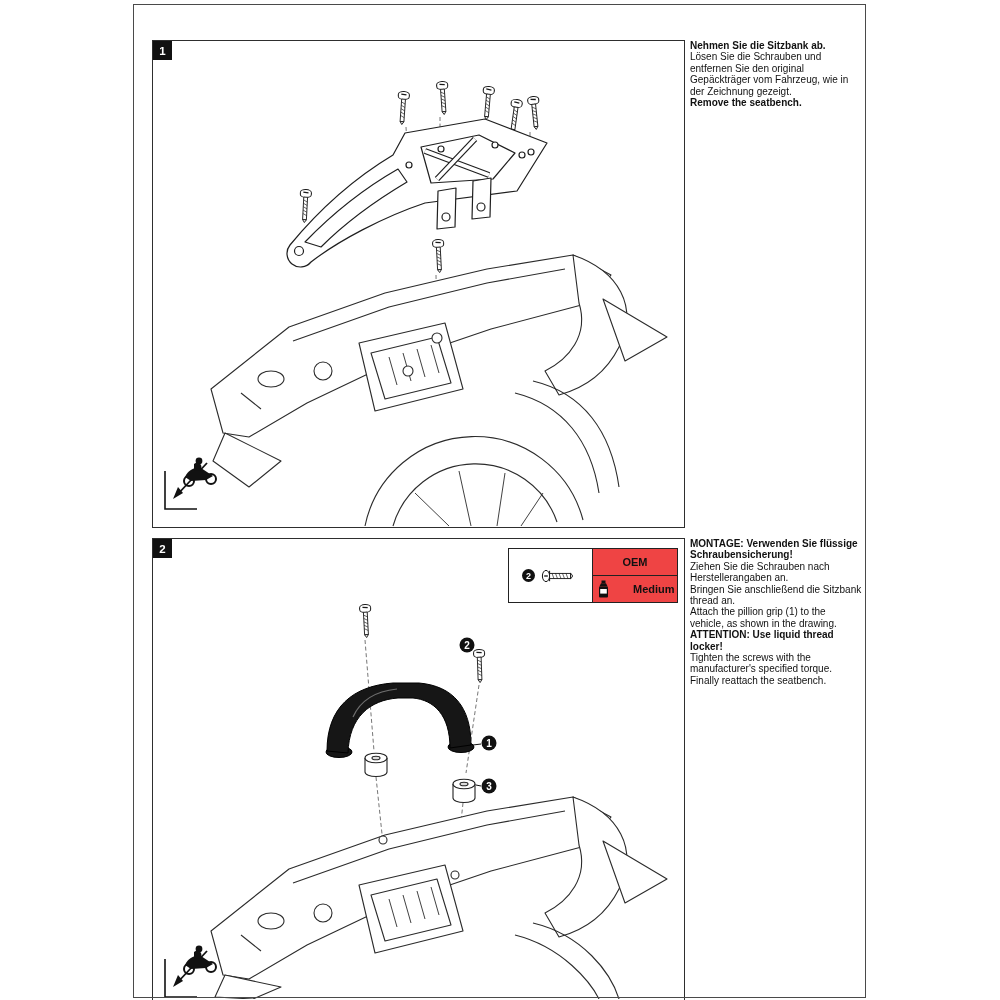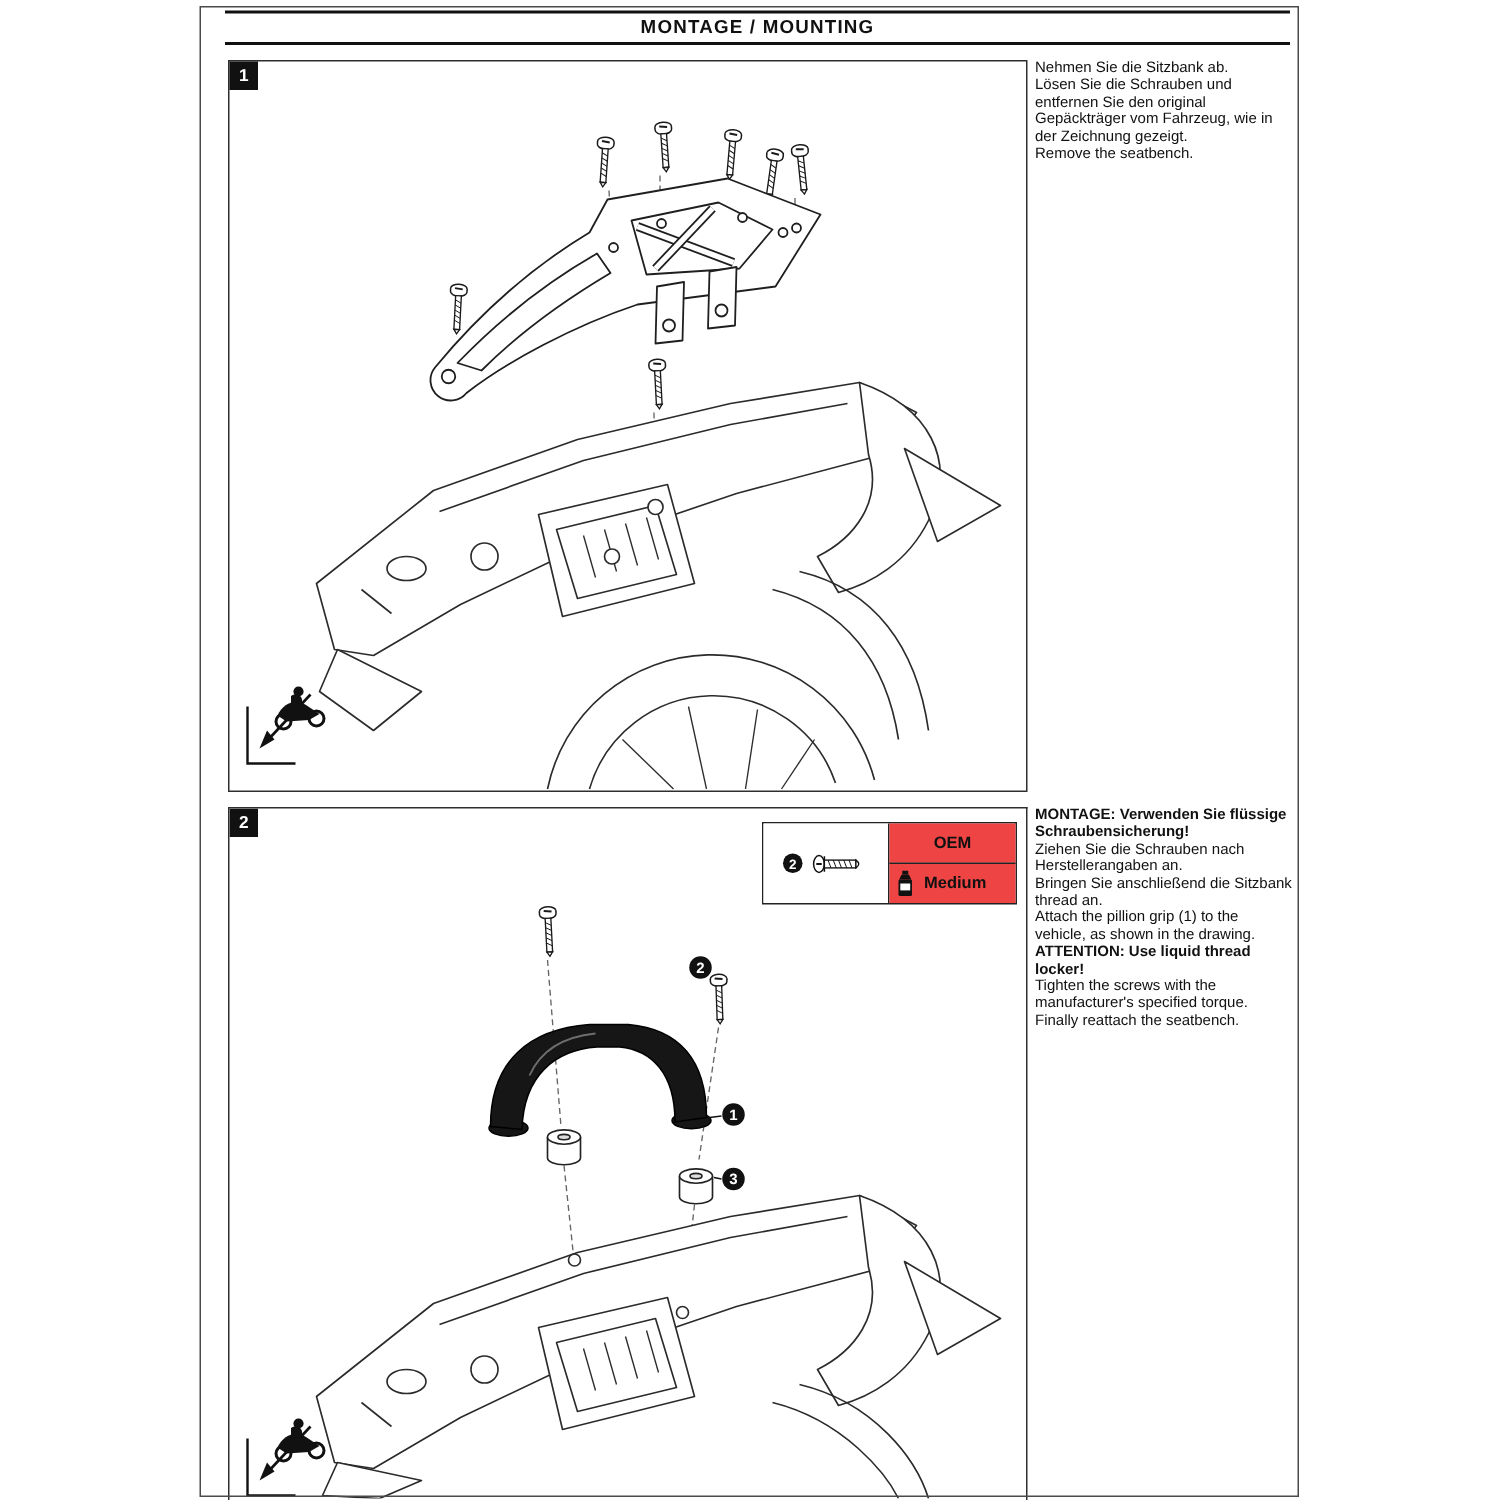--- a/index.html
+++ b/index.html
@@ -28,55 +28,52 @@
     color:#fff; font-weight:bold; font-size:11.5px;
     display:flex; align-items:center; justify-content:center; z-index:3;
   }
   .fig { position:absolute; left:0; top:0; }
   .fig text { fill:#fff; font-family:"Liberation Sans",sans-serif; font-size:10px; font-weight:bold; text-anchor:middle; }
   .col { position:absolute; left:690px; width:172px; font-size:10px; line-height:11.4px; color:#111; }
   .col-1 { top:40px; }
   .col-2 { top:538px; }
   .col p { margin:0; }
   .col .b { font-weight:bold; }
-  .mb-s { margin-bottom:3px; }
+  .mb-s { margin-bottom:3px;font-weight:bold; }
   .mb-m { margin-bottom:6px; }
   .mb-block { margin-bottom:22px; }
   
   .parts-table {
     position:absolute; left:355px; top:9px; width:170px; height:55px;
     border:1px solid #222; display:flex; background:#fff; z-index:4;
   }
   .pt-left {
     width:84px; border-right:1px solid #222; background:#fff;
     display:flex; align-items:center; justify-content:center; gap:6px;
   }
   .pt-right { flex:1; display:flex; flex-direction:column; }
   .pt-row {
     flex:1; background:#ef4444; display:flex; align-items:center;
     font-weight:bold; font-size:11px; color:#111;
   }
   .pt-row + .pt-row { border-top:1px solid #222; }
   .pt-row.center { justify-content:center; }
-  .pt-row.with-icon { justify-content:flex-start; padding-left:5px; gap:7px; }
+  .pt-row.with-icon { justify-content:flex-start; padding-left:5px; gap:24px; }
   .callout-dot {
     width:13px; height:13px; border-radius:50%; background:#111; color:#fff;
     font-size:9px; font-weight:bold; display:flex; align-items:center; justify-content:center;
     flex:0 0 auto;
   }
 </style>
 </head>
 <body>
 
 <div class="page">
   <div class="page-frame"></div>
 
-  <div class="header">
-    <span>MONTAGE / MOUNTING</span>
-  </div>
 
   <section class="step-box step1-box">
     <div class="badge">1</div>
 
     <svg class="fig" width="531" height="486" viewBox="0 0 531 486">
       <defs>
         <g id="screw1">
           <ellipse cx="0" cy="1.5" rx="5.5" ry="3" fill="#fff" stroke="#1a1a1a" stroke-width="1"></ellipse>
           <path d="M-5.5,1.5 L-5.5,3.5 A5.5,3 0 0 0 5.5,3.5 L5.5,1.5" fill="#fff" stroke="#1a1a1a" stroke-width="1"></path>
           <line x1="-2.6" y1="1.2" x2="2.6" y2="1.8" stroke="#1a1a1a" stroke-width="1.3"></line>

